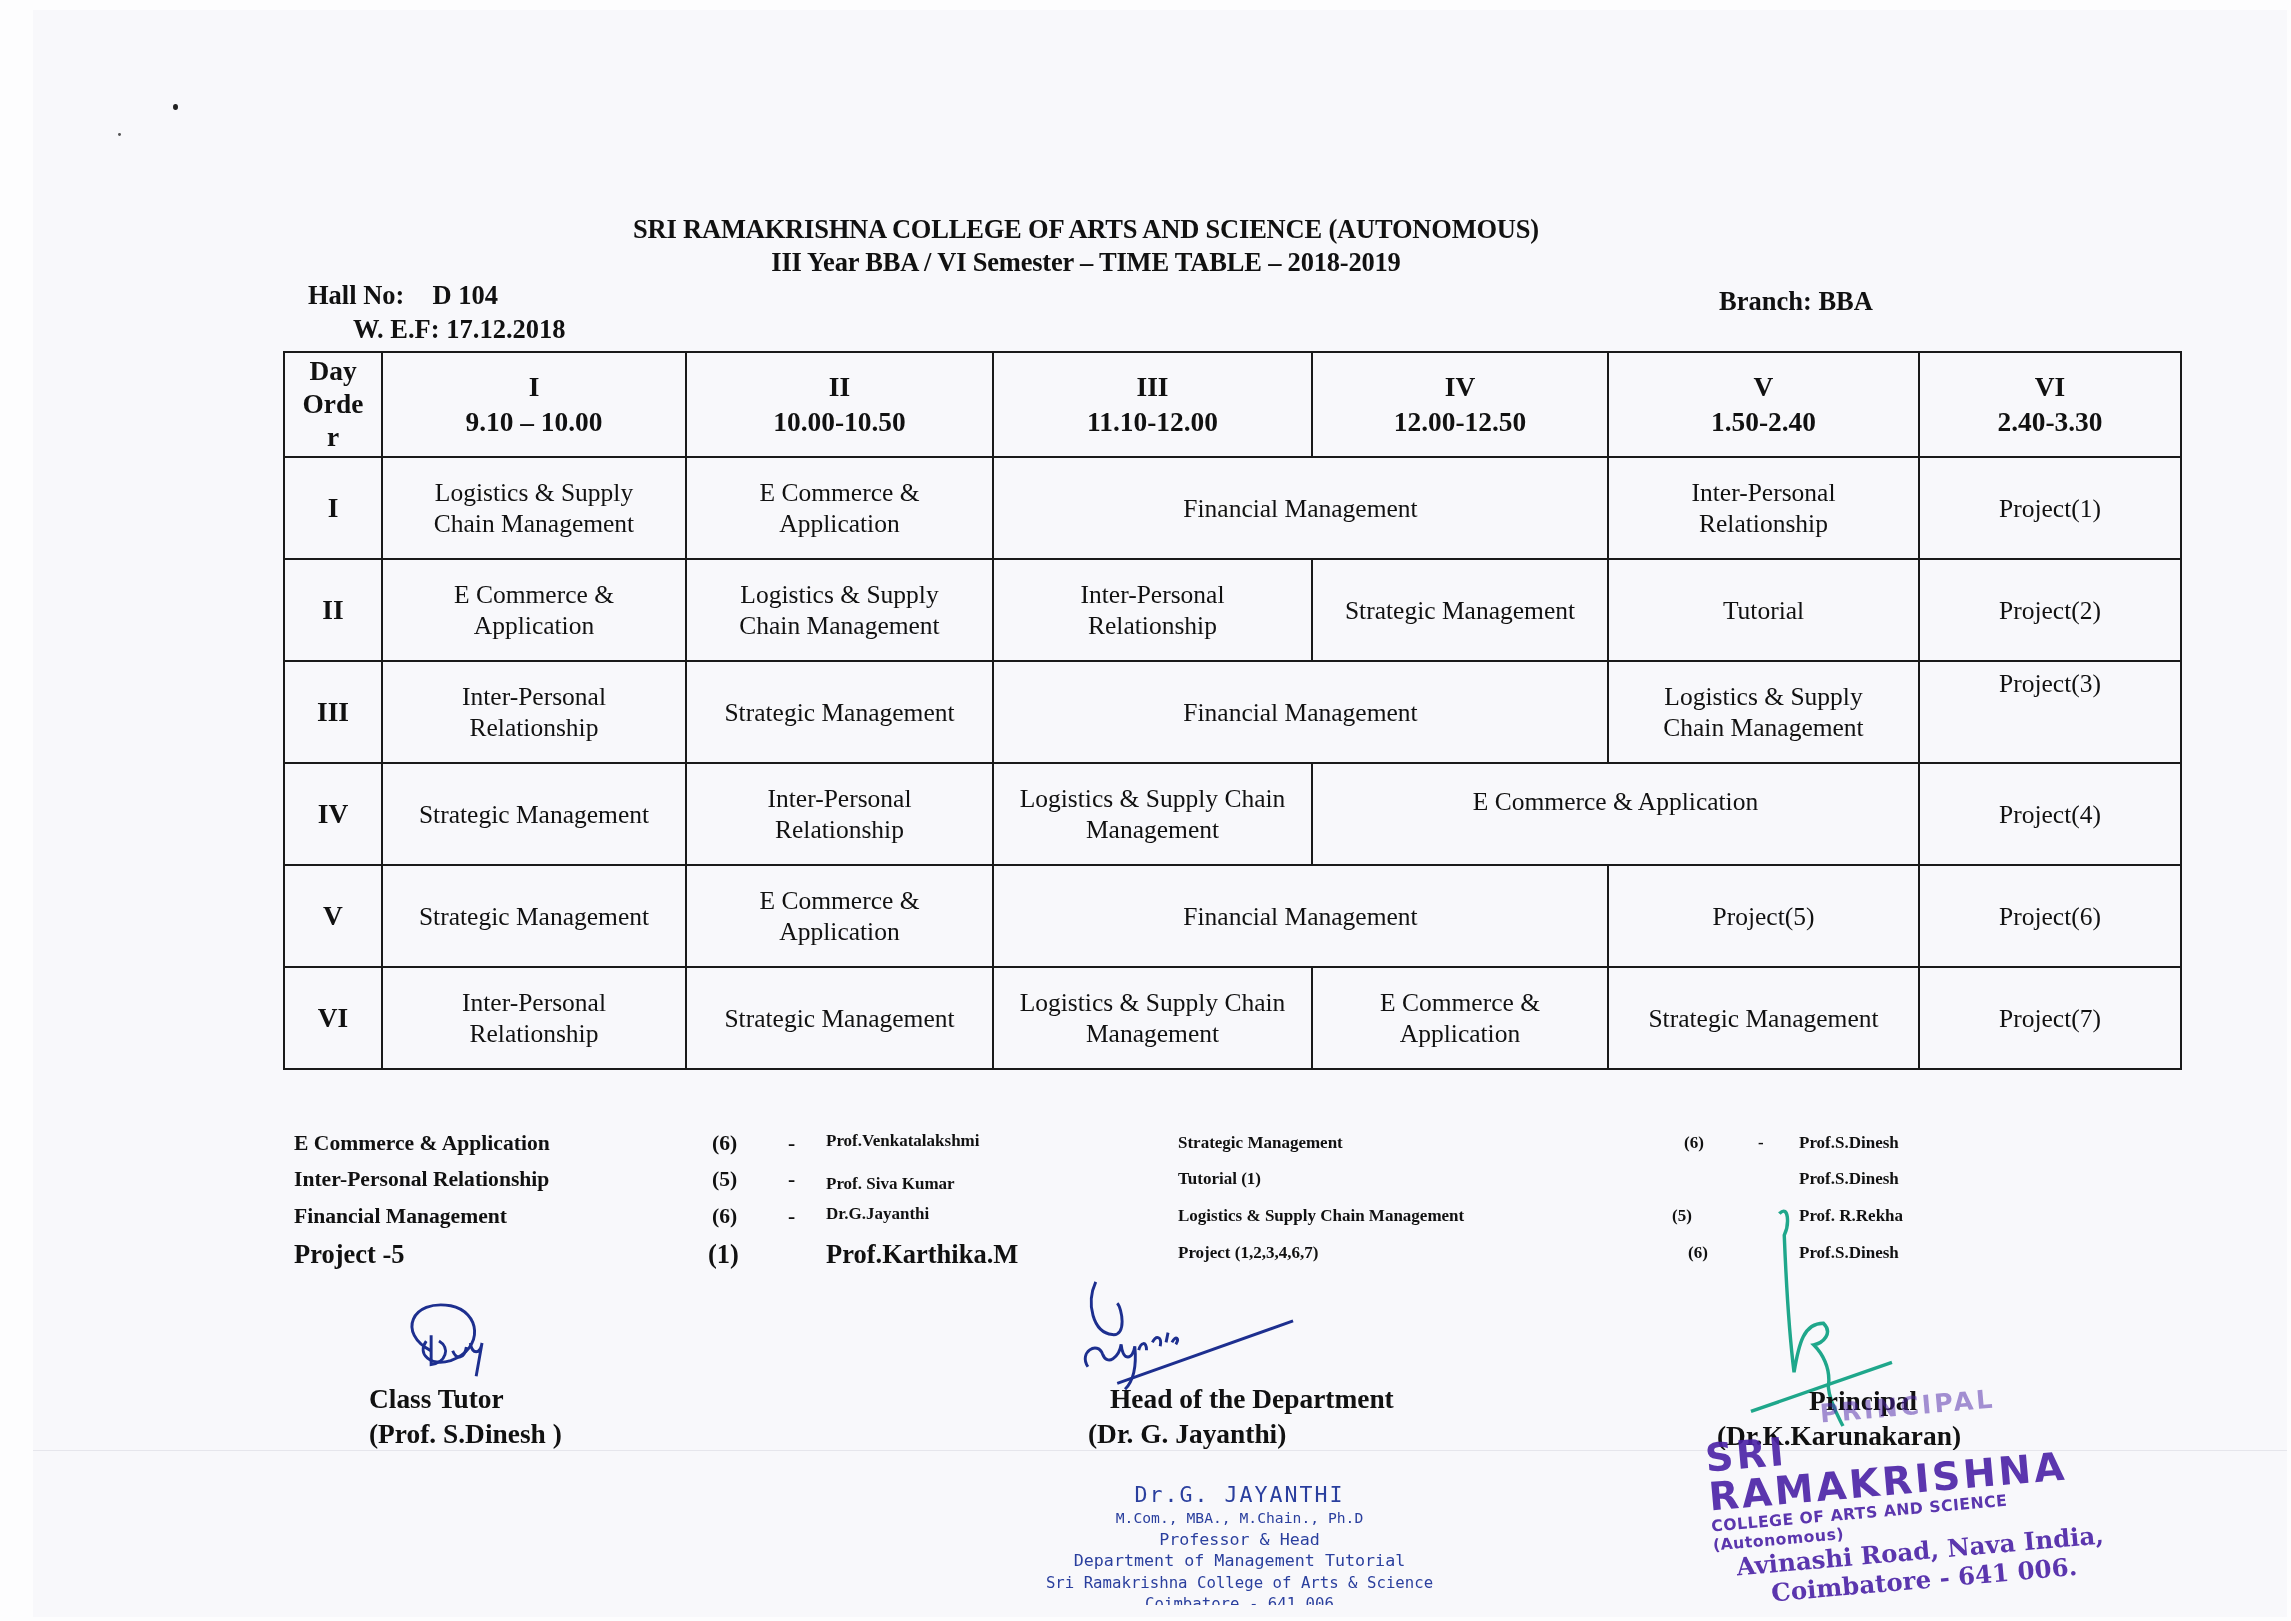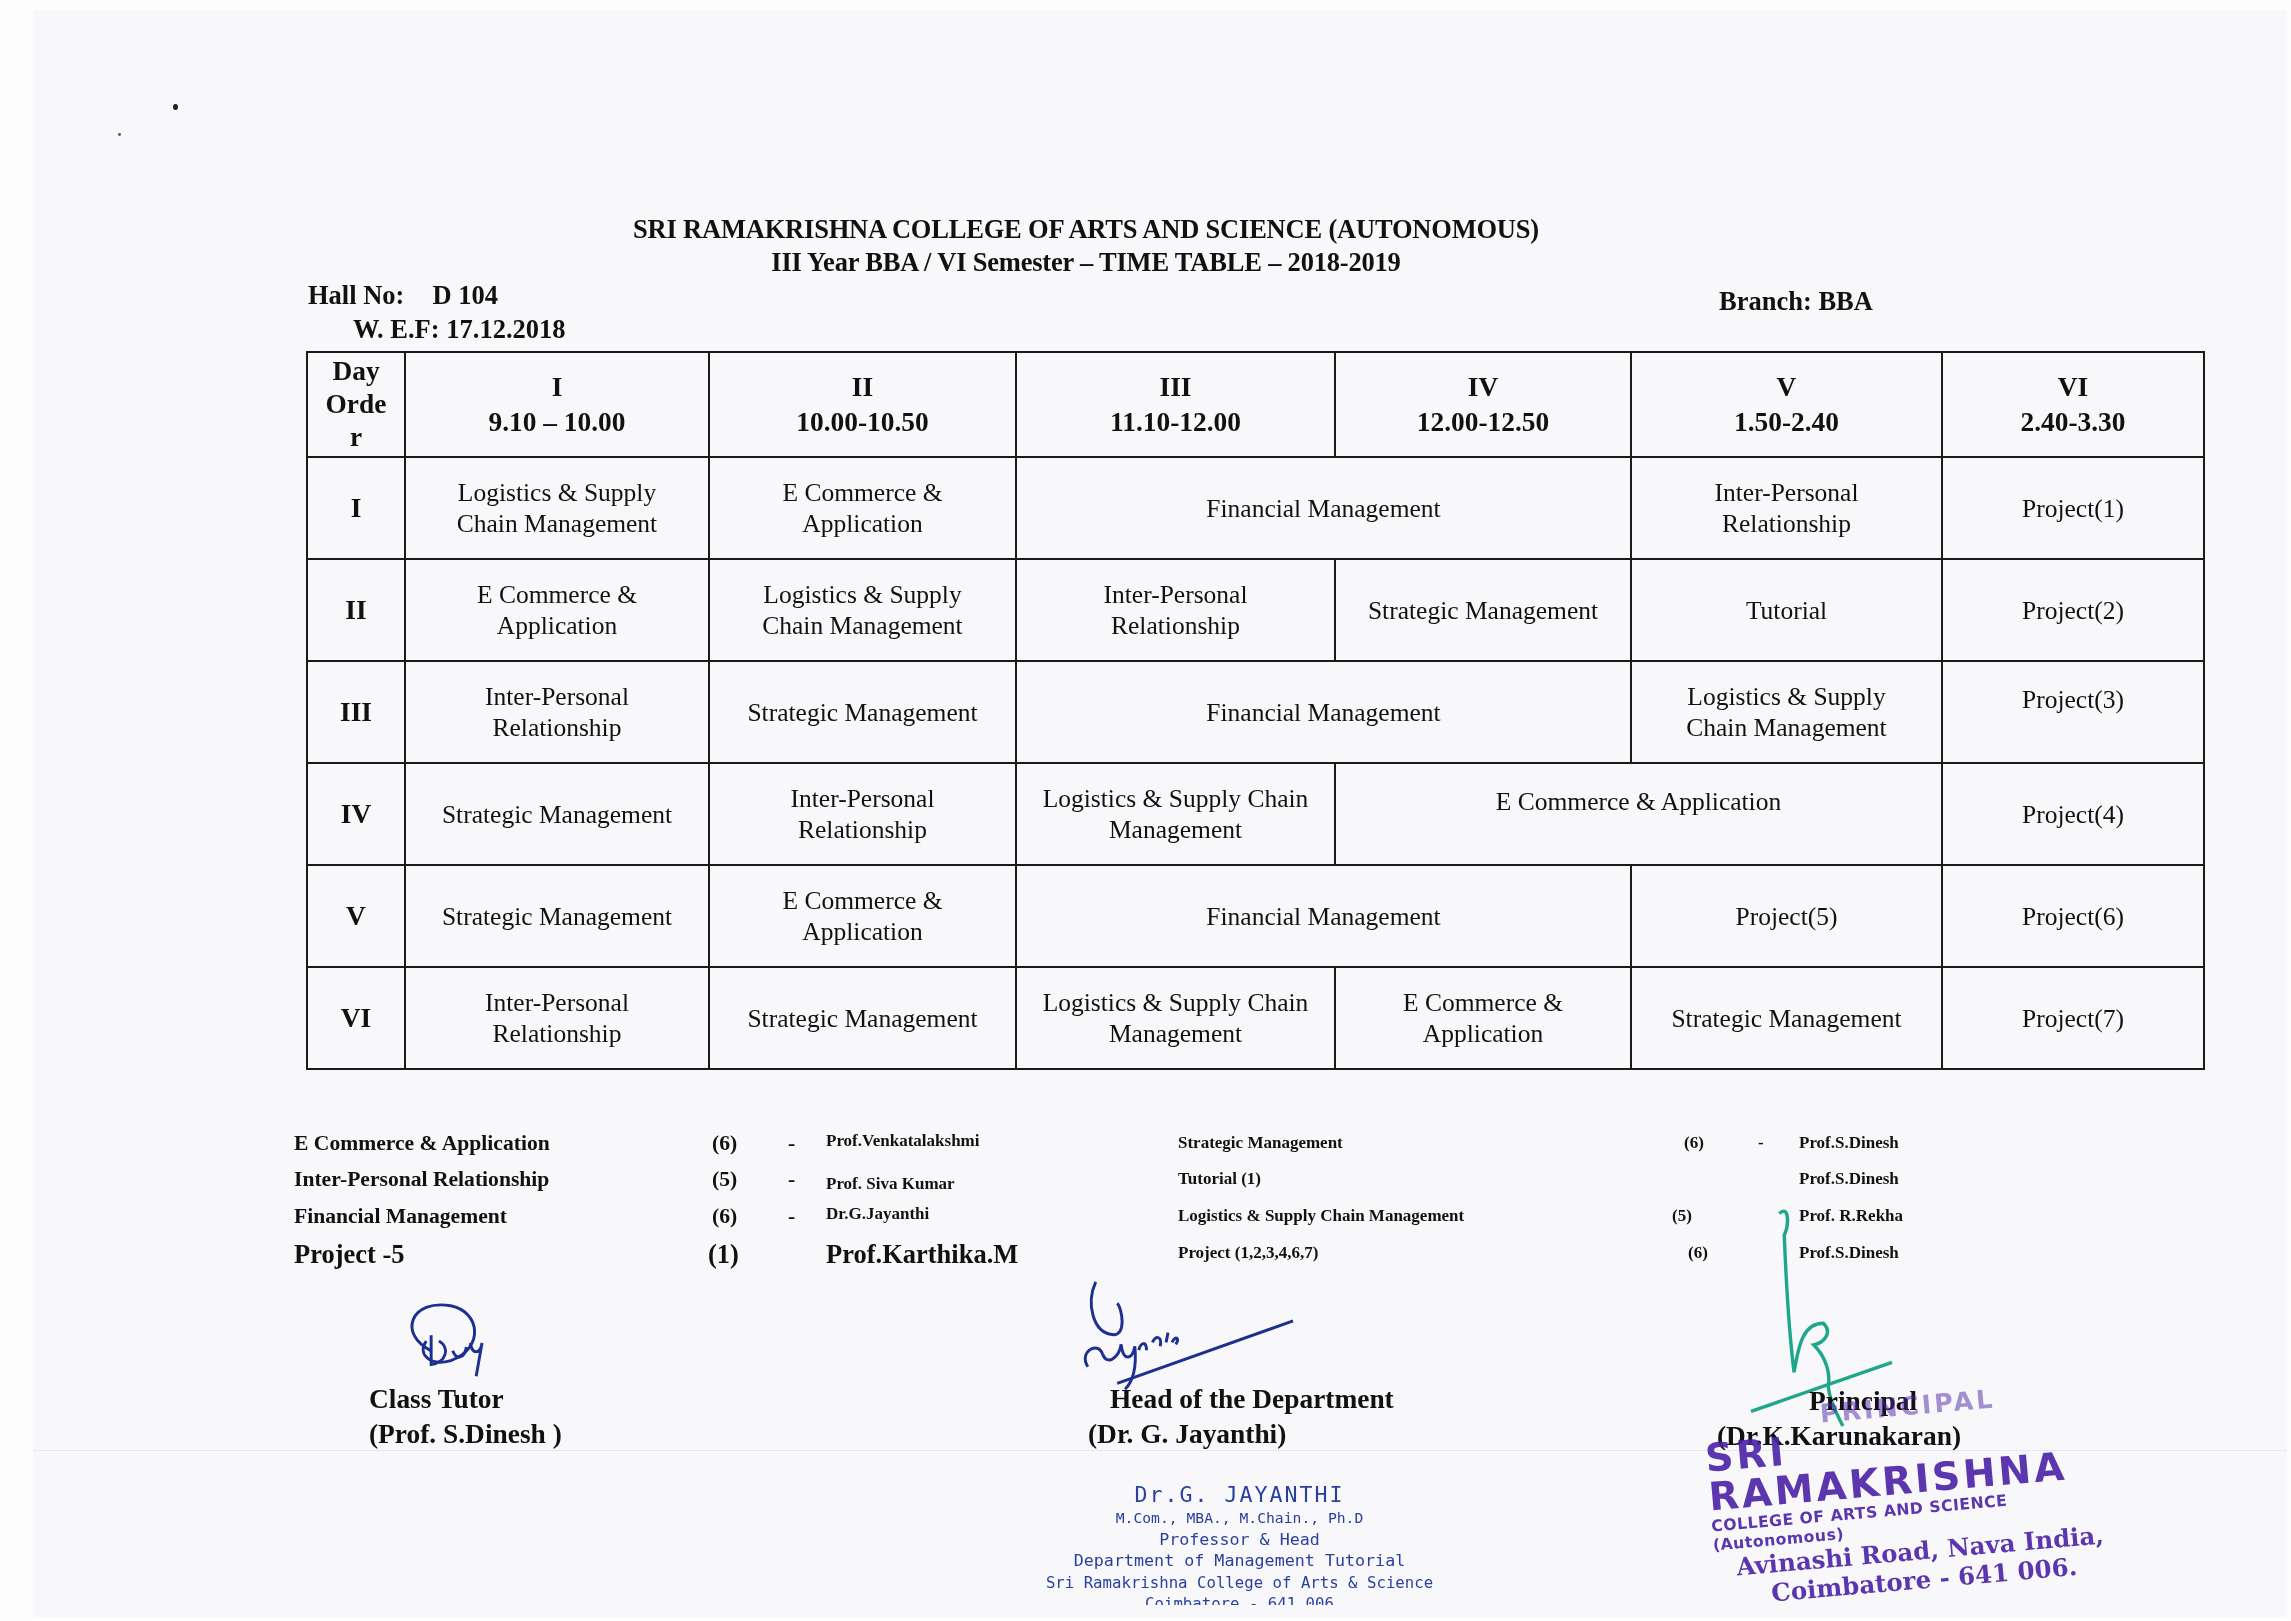--- a/index.html
+++ b/index.html
@@ -22,41 +22,41 @@
       font-weight: bold; font-size: 26.5px; letter-spacing: -0.2px;
     }
     .t1 { top: 214px; }
     .t2 { top: 247px; }
     .hall { position: absolute; left: 308px; top: 280px; font-weight: bold; font-size: 26.5px; }
     .hall .val { margin-left: 28px; }
     .wef { position: absolute; left: 353px; top: 314px; font-weight: bold; font-size: 26.5px; }
     .branch { position: absolute; left: 1719px; top: 286px; font-weight: bold; font-size: 26.5px; }
 
     table.tt {
-      position: absolute; left: 306px; top: 351px;
+      position: absolute; left: 283px; top: 351px;
       border-collapse: collapse;
       table-layout: fixed;
       width: 1896px;
       border-radius: 31px;
     }
     table.tt td, table.tt th {
       border: 2px solid #1a1a1a;
       text-align: center; vertical-align: middle;
       padding: 0 5.9px;
       font-family: "Liberation Serif", serif;
       font-size: 25.5px; font-weight: normal;
       line-height: 31px;
       color: #111;
     }
     table.tt th { font-weight: bold; font-size: 27.4px; line-height: 35px; }
     table.tt tr.head { height: 105px; }
     table.tt tr.row { height: 102px; }
     table.tt .dayhead { font-size: 27.4px; line-height: 33px; }
     table.tt .daycell { font-weight: bold; font-size: 27.4px; }
-    table.tt td.top { vertical-align: top; padding-top: 22px; }
+    table.tt td.top { vertical-align: top; padding-top: 6px; }
     table.tt td.upper { vertical-align: top; padding-top: 21.6px; }
 
     .fac { position: absolute; font-weight: bold; color: #111; }
     .fac.small { font-size: 21.6px; }
     .fac.big { font-size: 26.5px; }
     .fac.mid { font-size: 17px; }
 
     .sig-label { position: absolute; font-weight: bold; font-size: 27.4px; }
     .sig-svg { position: absolute; }
     .stamp-blue {

